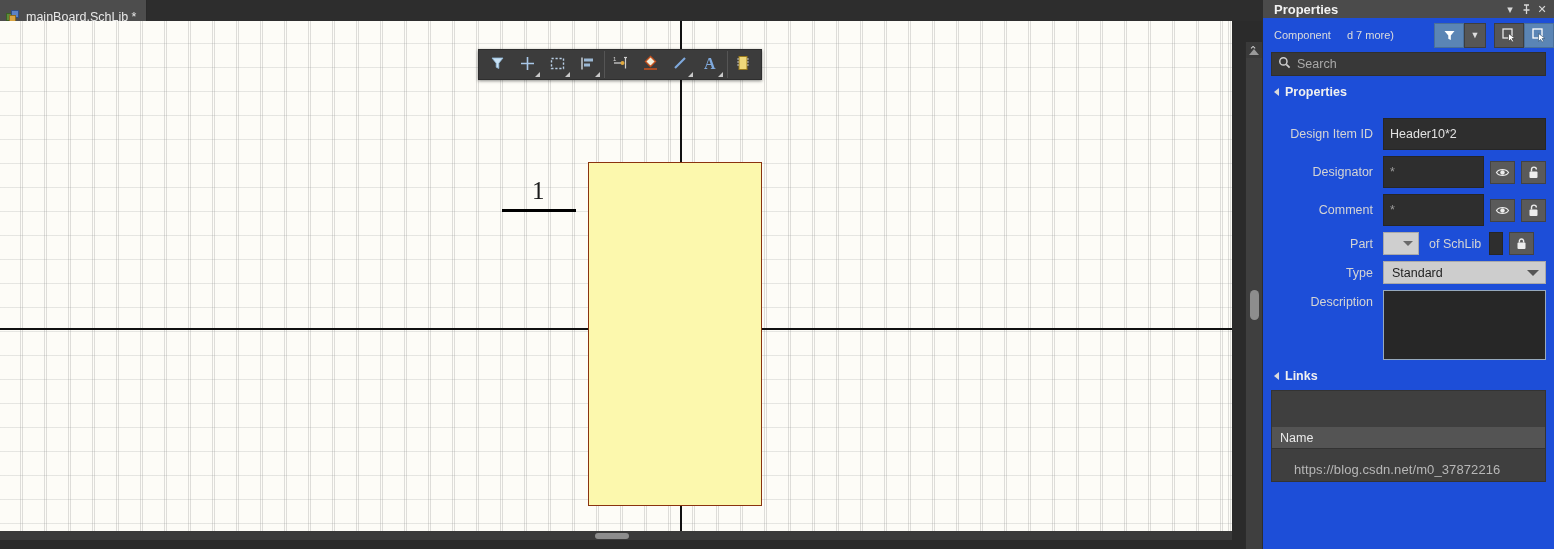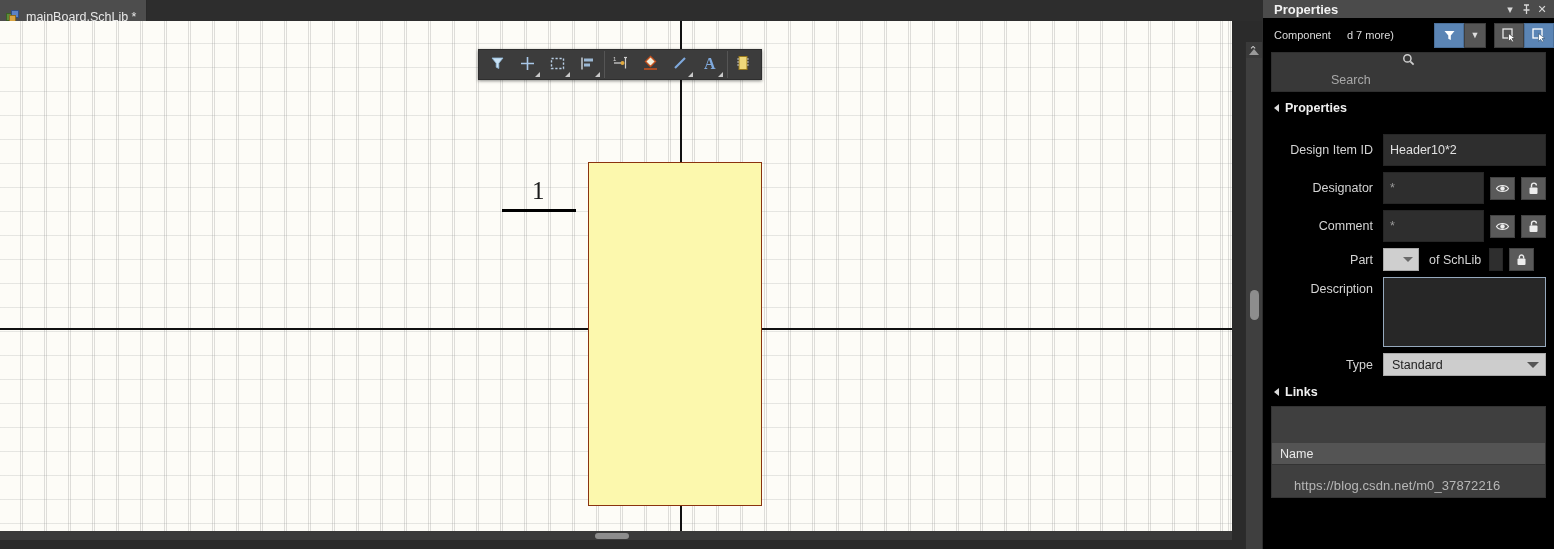--- a/index.html
+++ b/index.html
@@ -220,21 +220,21 @@
     width: 0; height: 0;
     border-left: 5px solid transparent;
     border-bottom: 5px solid #c9c9c9;
   }
 
   
   .panel {
     position: absolute;
     right: 0; top: 0;
     width: 292px; height: 549px;
-    background: #000000;
+    background: #1d4ed8;
     border-left: 1px solid #2d2d2d;
     box-sizing: border-box;
   }
   .panel-title {
     height: 18px;
     background: #4b4b4b;
     display: flex;
     align-items: center;
     padding: 0 4px 0 11px;
     box-sizing: border-box;
@@ -273,28 +273,27 @@
     border: 1px solid #3e3e3e;
     box-sizing: border-box;
     display: flex; align-items: center; justify-content: center;
   }
   .sq-btn.active { background: #5b85b5; border-color: #4a6f99; }
   .sq-btn.narrow { width: 22px; }
   .grp-gap { width: 8px; }
 
   .search-row { padding: 0 8px; }
   .search-box {
-    height: 40px;
+    height: 24px;
     background: #383838;
     border: 1px solid #2f2f2f;
     box-sizing: border-box;
     display: flex;
     align-items: center;
     padding: 0 6px;
-    flex-direction: column;
   }
   .search-box input {
     flex: 1;
     background: transparent;
     border: none;
     outline: none;
     color: #cdcdcd;
     font-family: "Liberation Sans", sans-serif;
     font-size: 12.5px;
     padding: 0;
@@ -690,37 +689,37 @@
           <span class="stub"></span>
           <span class="icon-btn">
             <svg width="15" height="15" viewBox="0 0 15 15">
               <rect x="3.5" y="6.5" width="8" height="6.5" rx="1" fill="#ededed"></rect>
               <path d="M5.4 6.5 V4.6 A2.2 2.2 0 0 1 9.6 4.6 V6.5" fill="none" stroke="#ededed" stroke-width="1.4"></path>
             </svg>
           </span>
         </span>
       </div>
 
-      <div class="frow desc">
-        <span class="flabel">Description</span>
-        <span class="fctl">
-          <span class="desc-area"></span>
-        </span>
-      </div>
-
       <div class="frow">
         <span class="flabel">Type</span>
         <span class="fctl">
           <span class="type-sel">
             <span>Standard</span>
             <span class="cap"></span>
           </span>
         </span>
       </div>
 
+      <div class="frow desc">
+        <span class="flabel">Description</span>
+        <span class="fctl">
+          <span class="desc-area"></span>
+        </span>
+      </div>
+
     </div>
 
     <div class="section-head">
       <span class="tri"></span>
       <span class="txt">Links</span>
     </div>
 
     <div class="links-box">
       <div class="links-head">Name</div>
       <div class="watermark">https://blog.csdn.net/m0_37872216</div>

